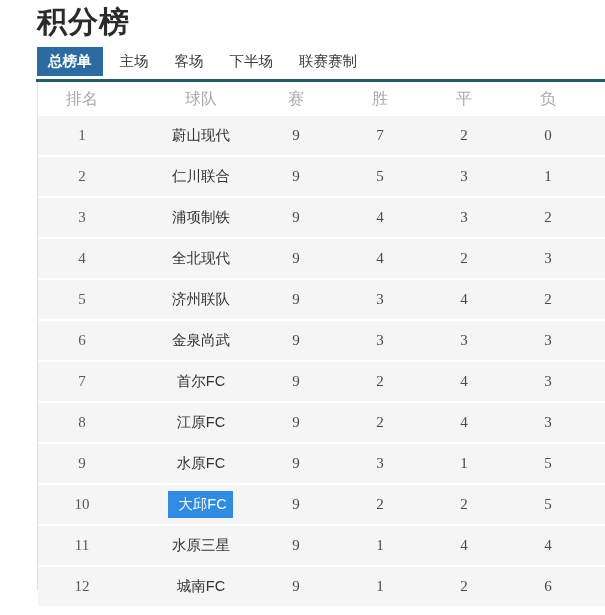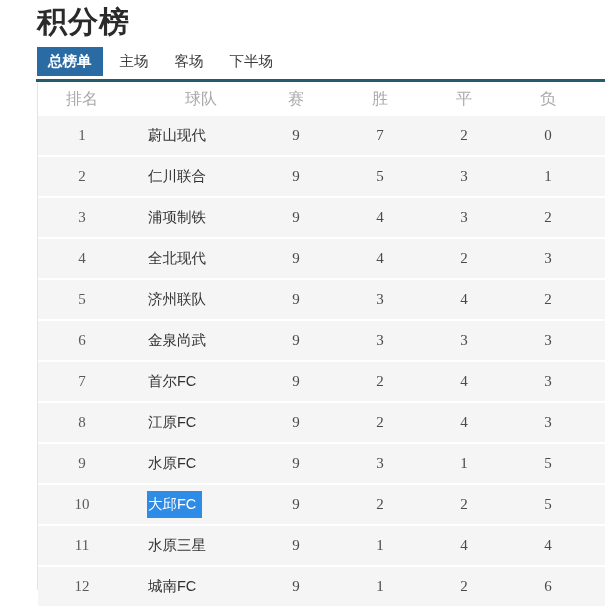--- a/index.html
+++ b/index.html
@@ -94,46 +94,47 @@
     font-size: 15px;
     color: #4a4a4a;
     background: #f5f5f5;
     border-bottom: 2px solid #ffffff;
     text-align: center;
     padding: 0;
     vertical-align: middle;
     font-family: "Liberation Serif", "DejaVu Serif", serif;
   }
   table.standings tbody td.team {
-    text-align: left;
+    text-align: center;
     padding-left: 22px;
     color: #333333;
     font-family: "Liberation Sans", "DejaVu Sans", sans-serif;
     font-size: 14.5px;
   }
   table.standings tbody td.rank { color: #5a5a5a; }
   .sel {
     background: #2f8ce6;
     color: #ffffff;
-    padding: 3px 6px 4px 1px;
+    padding: 3px 6px 4px 10px;
     margin-left: -1px;
     display: inline-block;
     line-height: 20px;
   }
 </style>
 </head>
 <body>
 
 <div id="page-title">积分榜</div>
 
 <div id="tabbar">
     <div class="tab active">总榜单</div>
     <div class="tab">主场</div>
     <div class="tab">客场</div>
     <div class="tab">下半场</div>
+    <div class="tab">联赛赛制</div>
   </div>
 
 <div id="tab-underline"></div>
 
 <div id="table-wrap">
   <table class="standings">
     <colgroup>
       <col class="c-rank">
         <col class="c-team">
         <col class="c-num">

